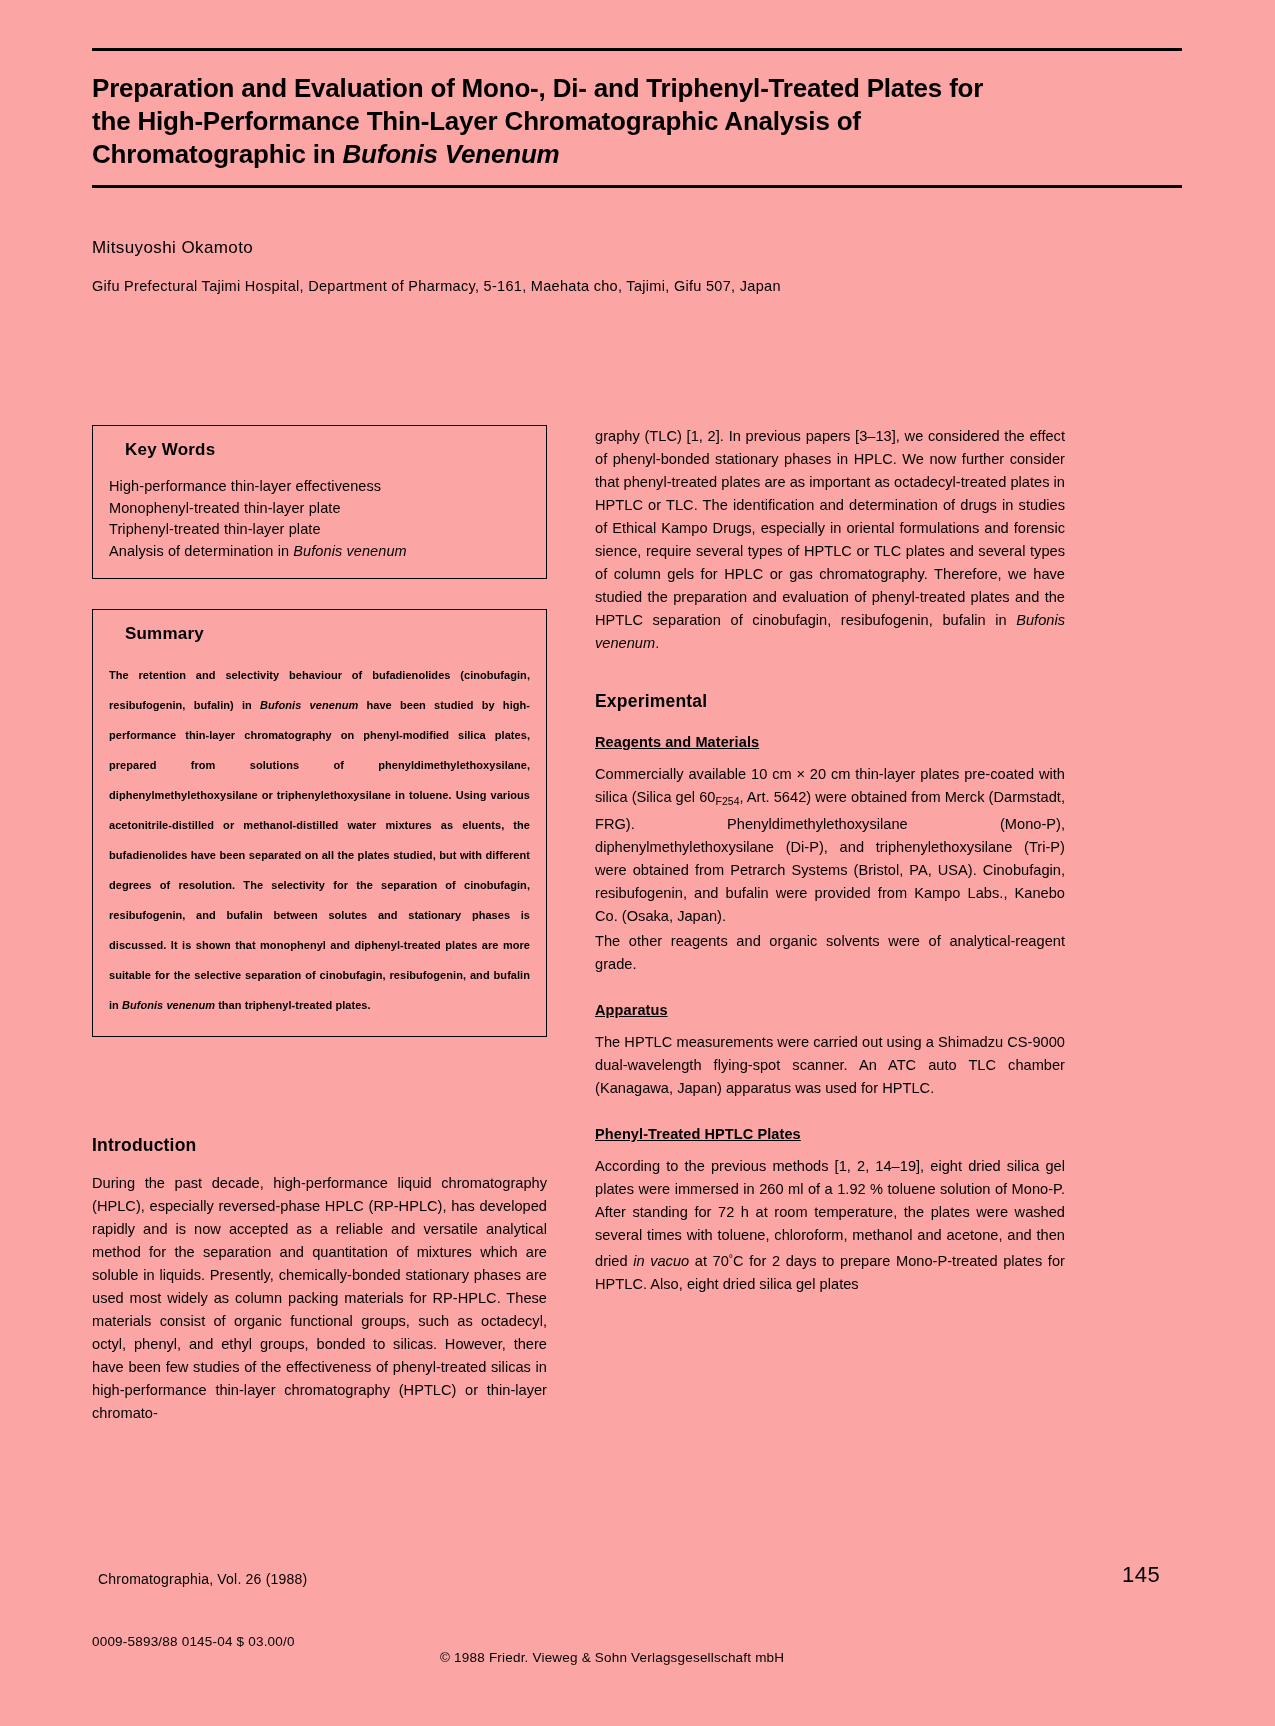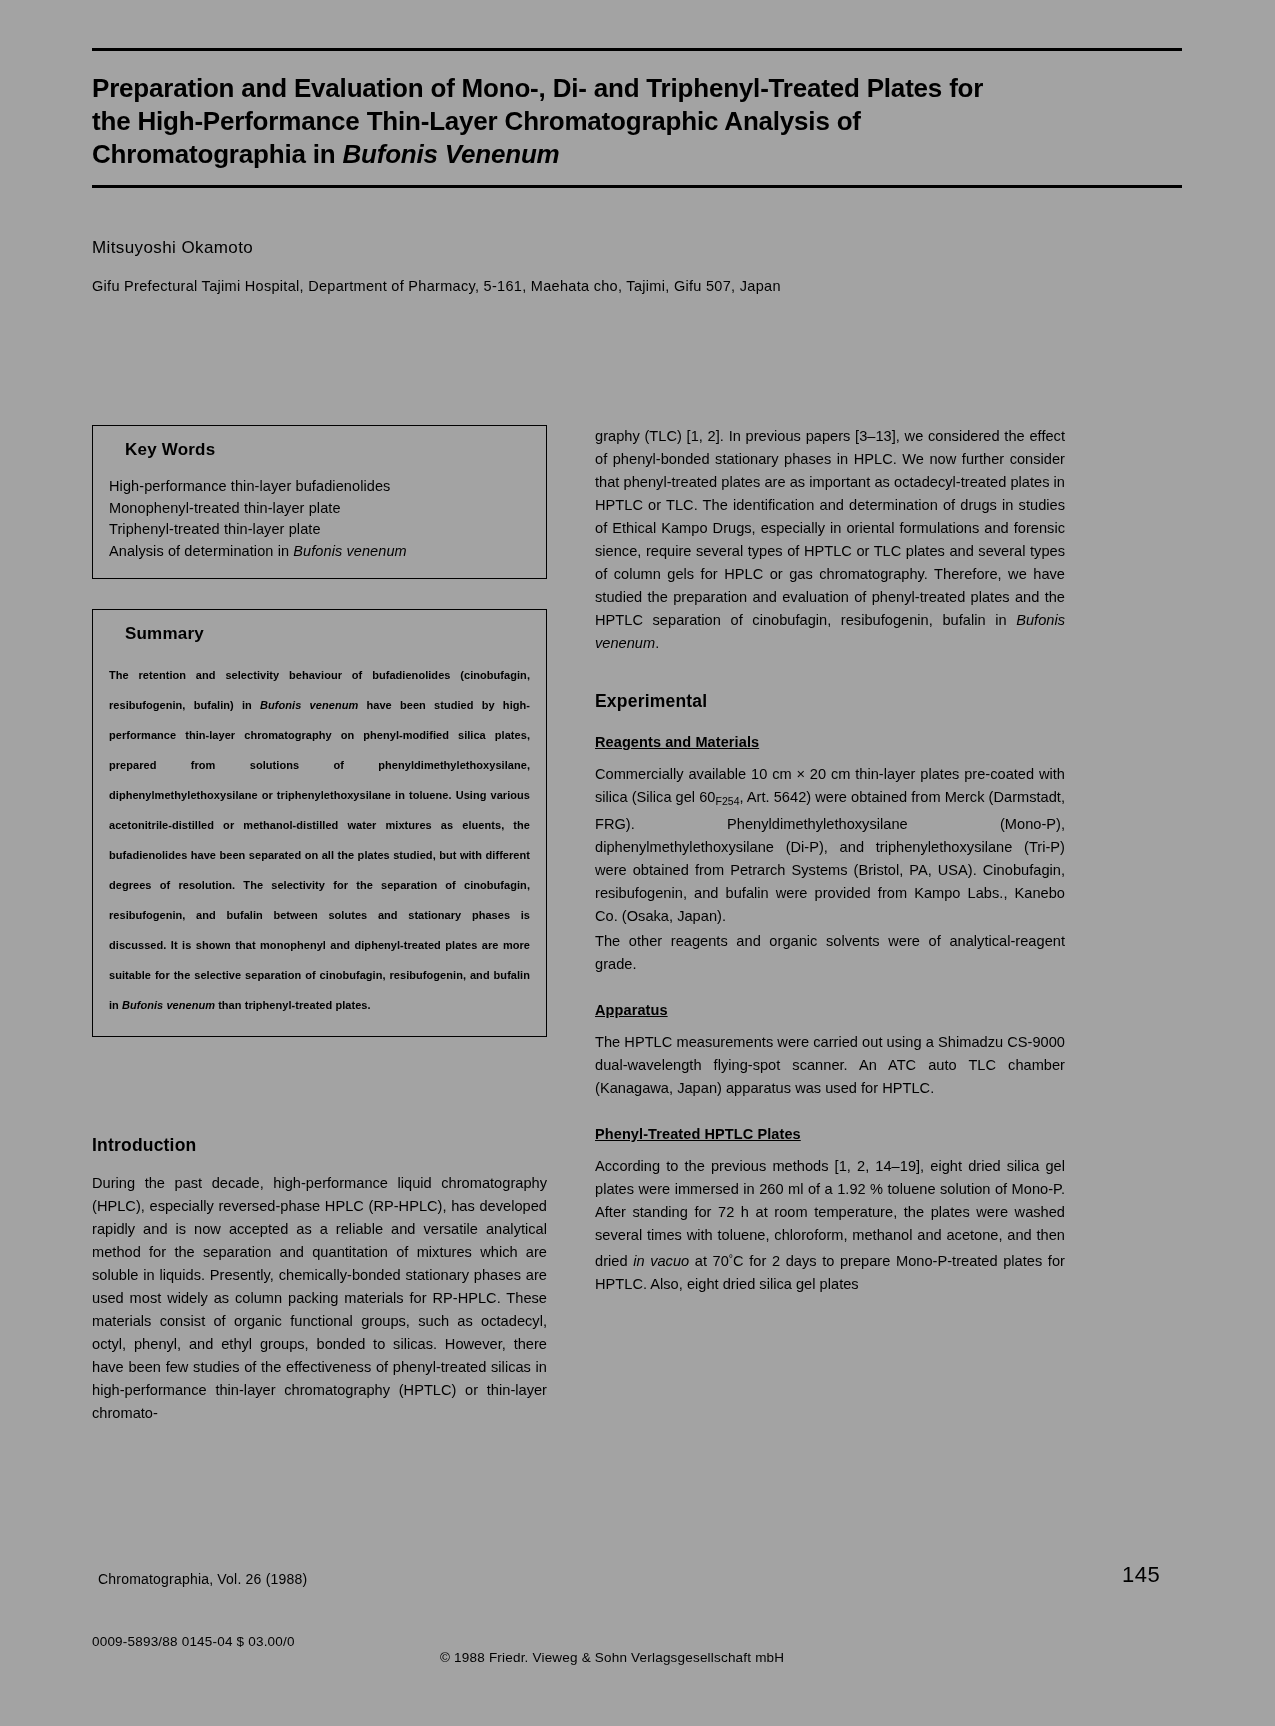--- a/index.html
+++ b/index.html
@@ -13,21 +13,21 @@
     font-family: "Liberation Sans", sans-serif;
     color: #000000;
     position: relative;
     overflow: hidden;
   }
   .page {
     position: absolute;
     left: 0; top: 0;
     width: 1275px;
     height: 1726px;
-    background: #a3a3a3;
+    background: #fca5a5;
   }
 
   
   .rule-top {
     position: absolute;
     left: 92px; top: 48px;
     width: 1090px;
     height: 3px;
     background: #000;
   }
@@ -171,34 +171,34 @@
 </head>
 <body>
 
 <div class="page">
 
   <div class="rule-top"></div>
 
   <div class="title">
     <span>Preparation and Evaluation of Mono-, Di- and Triphenyl-Treated Plates for</span><br>
     <span>the High-Performance Thin-Layer Chromatographic Analysis of</span><br>
-    <span>Chromatographia in </span><i>Bufonis Venenum</i>
+    <span>Chromatographic in </span><i>Bufonis Venenum</i>
   </div>
 
   <div class="rule-under-title"></div>
 
   <div class="author">Mitsuyoshi Okamoto</div>
   <div class="affiliation">Gifu Prefectural Tajimi Hospital, Department of Pharmacy, 5-161, Maehata cho, Tajimi, Gifu 507, Japan</div>
 
   <div class="col-left">
 
     <div class="box">
       <div class="box-title">Key Words</div>
       <ul class="kw-list">
-        <li>High-performance thin-layer bufadienolides</li>
+        <li>High-performance thin-layer effectiveness</li>
         <li>Monophenyl-treated thin-layer plate</li>
         <li>Triphenyl-treated thin-layer plate</li>
         <li><span>Analysis of determination in </span><i>Bufonis venenum</i></li>
       </ul>
     </div>
 
     <div class="box">
       <div class="box-title">Summary</div>
       <p class="summary-text"><span>The retention and selectivity behaviour of bufadienolides (cinobufagin, resibufogenin, bufalin) in </span><i>Bufonis venenum</i><span> have been studied by high-performance thin-layer chromatography on phenyl-modified silica plates, prepared from solutions of phenyldimethylethoxysilane, diphenylmethylethoxysilane or triphenylethoxysilane in toluene. Using various acetonitrile-distilled or methanol-distilled water mixtures as eluents, the bufadienolides have been separated on all the plates studied, but with different degrees of resolution. The selectivity for the separation of cinobufagin, resibufogenin, and bufalin between solutes and stationary phases is discussed. It is shown that monophenyl and diphenyl-treated plates are more suitable for the selective separation of cinobufagin, resibufogenin, and bufalin in </span><i>Bufonis venenum</i><span> than triphenyl-treated plates.</span></p>
     </div>

